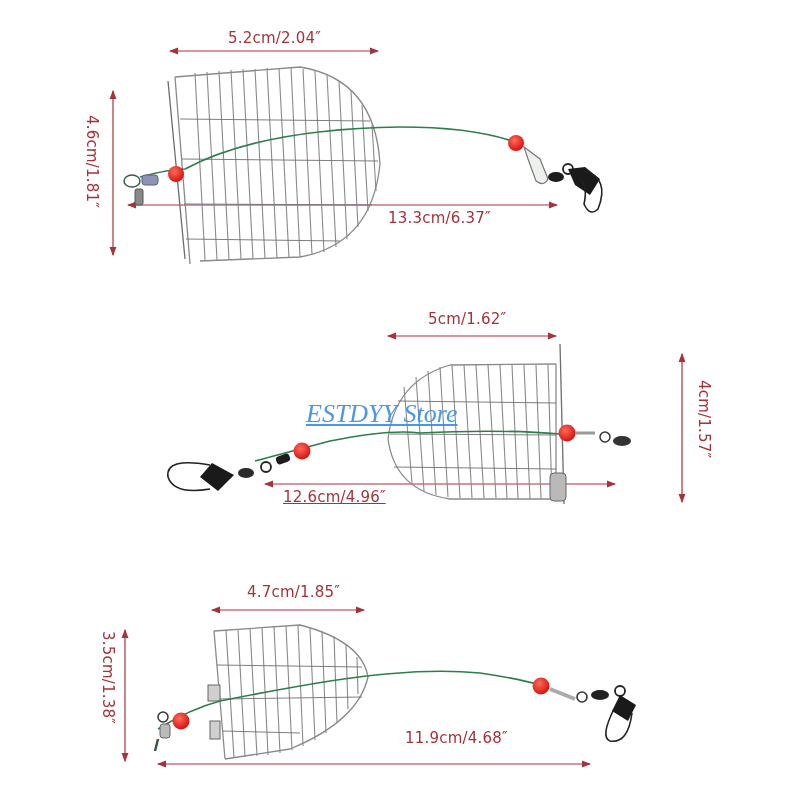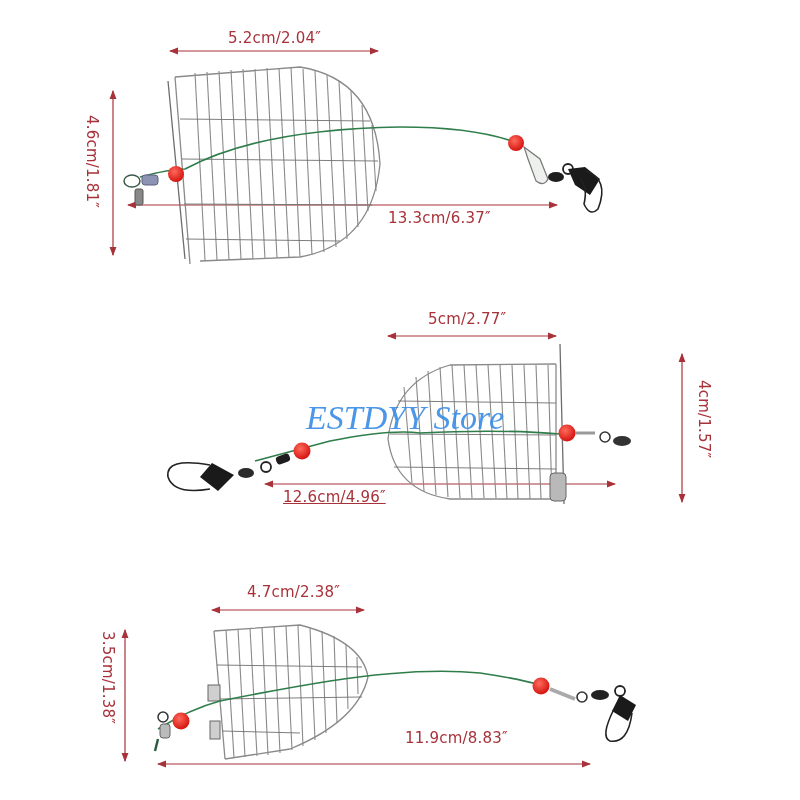--- a/index.html
+++ b/index.html
@@ -4,21 +4,21 @@
   <style>
     html, body { margin: 0; padding: 0; background: #ffffff; }
     body { width: 800px; height: 800px; position: relative; overflow: hidden;
            font-family: "Liberation Sans", sans-serif; }
     .stage { position: absolute; left: 0; top: 0; width: 800px; height: 800px; margin-top: 9px; }
     .dim-label { position: absolute; color: #a8323a; font-size: 15px; white-space: nowrap;
                  font-family: "DejaVu Sans", sans-serif; letter-spacing: 0.2px; }
     .dim-label.vert { transform-origin: 0 0; transform: rotate(90deg); }
     .watermark { position: absolute; left: 306px; top: 390px; color: #3d8ee6;
                  font-family: "Liberation Serif", serif; font-style: italic;
-                 font-size: 34px; white-space: nowrap; opacity: 0.92; }
+                 font-size: 26px; white-space: nowrap; opacity: 0.92; text-decoration: underline; }
     svg { position: absolute; left: 0; top: 0; }
   </style>
 </head>
 <body>
 
 <div class="stage">
 
   <svg width="800" height="800" viewBox="0 0 800 800">
     <defs>
       <marker id="arrowR" markerWidth="8" markerHeight="6" refX="7" refY="3" orient="auto">
@@ -183,22 +183,22 @@
         <path d="M620,686 L612,702 L628,712 L636,696 z" fill="#1a1a1a"></path>
         <path d="M614,700 Q600,728 610,732 Q628,735 632,704" fill="none" stroke="#222" stroke-width="1.6"></path>
       </g>
     </g>
   </svg>
 
   <span class="dim-label" style="left:228px; top:20px;">5.2cm/2.04″</span>
   <span class="dim-label vert" style="left:101px; top:106px;">4.6cm/1.81″</span>
   <span class="dim-label" style="left:388px; top:200px;">13.3cm/6.37″</span>
 
-  <span class="dim-label" style="left:428px; top:301px;">5cm/2.77″</span>
+  <span class="dim-label" style="left:428px; top:301px;">5cm/1.62″</span>
   <span class="dim-label vert" style="left:713px; top:371px;">4cm/1.57″</span>
   <span class="dim-label" style="left:283px; top:479px;text-decoration:underline;">12.6cm/4.96″</span>
 
-  <span class="dim-label" style="left:247px; top:574px;">4.7cm/2.38″</span>
+  <span class="dim-label" style="left:247px; top:574px;">4.7cm/1.85″</span>
   <span class="dim-label vert" style="left:117px; top:622px;">3.5cm/1.38″</span>
-  <span class="dim-label" style="left:405px; top:720px;">11.9cm/8.83″</span>
+  <span class="dim-label" style="left:405px; top:720px;">11.9cm/4.68″</span>
 
   <span class="watermark">ESTDYY Store</span>
 </div>
 
 </body></html>

